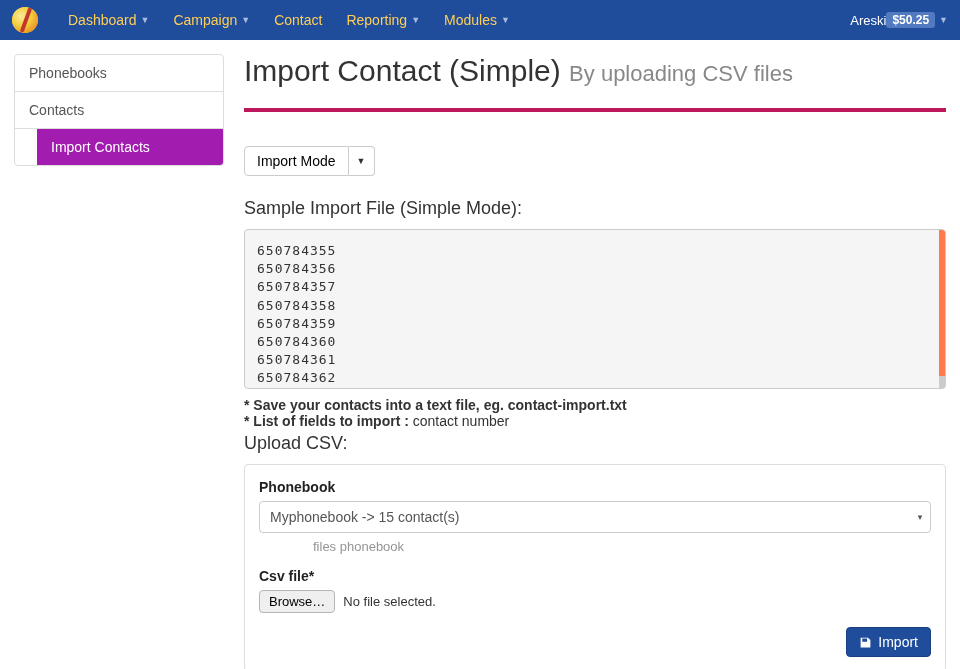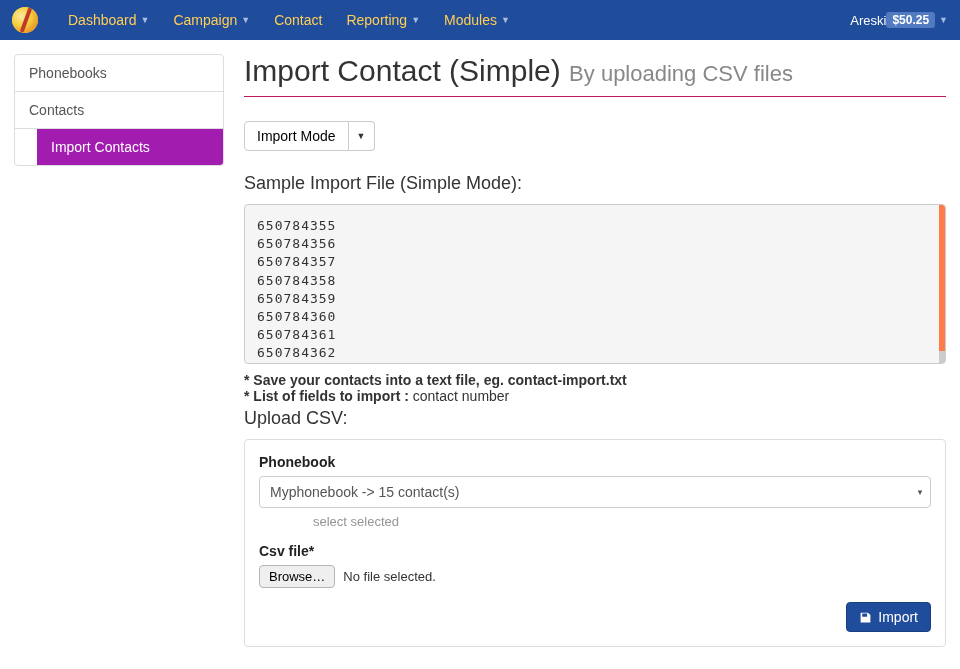--- a/index.html
+++ b/index.html
@@ -91,23 +91,23 @@
     .sidebar-item.active {
       background: #a21caf;
       color: #fff;
       margin-left: 22px;
     }
     .main { flex: 1; min-width: 0; }
     .page-title {
       font-size: 30px;
       font-weight: 500;
       color: #333;
-      border-bottom: 1px solid #be185d;
-      padding-bottom: 8px;
-      margin-bottom: 24px;
+      border-bottom: 4px solid #be185d;
+      padding-bottom: 20px;
+      margin-bottom: 34px;
     }
     .page-subtitle {
       font-size: 22px;
       color: #888;
       font-weight: 400;
     }
     .btn {
       background: #fff;
       border: 1px solid #ccc;
       padding: 6px 12px;
@@ -307,21 +307,21 @@
 
     <h2 class="section-h upload-h">Upload CSV:</h2>
     <div class="panel">
       <label class="form-label">Phonebook</label>
       <div class="select-wrap">
         <select class="select">
           <option>Myphonebook -&gt; 15 contact(s)</option>
         </select>
         <div class="select-arrow">▾</div>
       </div>
-      <div class="hint">select selected</div>
+      <div class="hint">files phonebook</div>
 
       <label class="form-label">Csv file*</label>
       <div class="file-row">
         <button class="browse-btn">Browse…</button>
         <span class="file-status">No file selected.</span>
       </div>
 
       <div class="panel-actions">
         <button class="btn-primary">
           <svg class="save-icon" viewBox="0 0 16 16" fill="currentColor">

